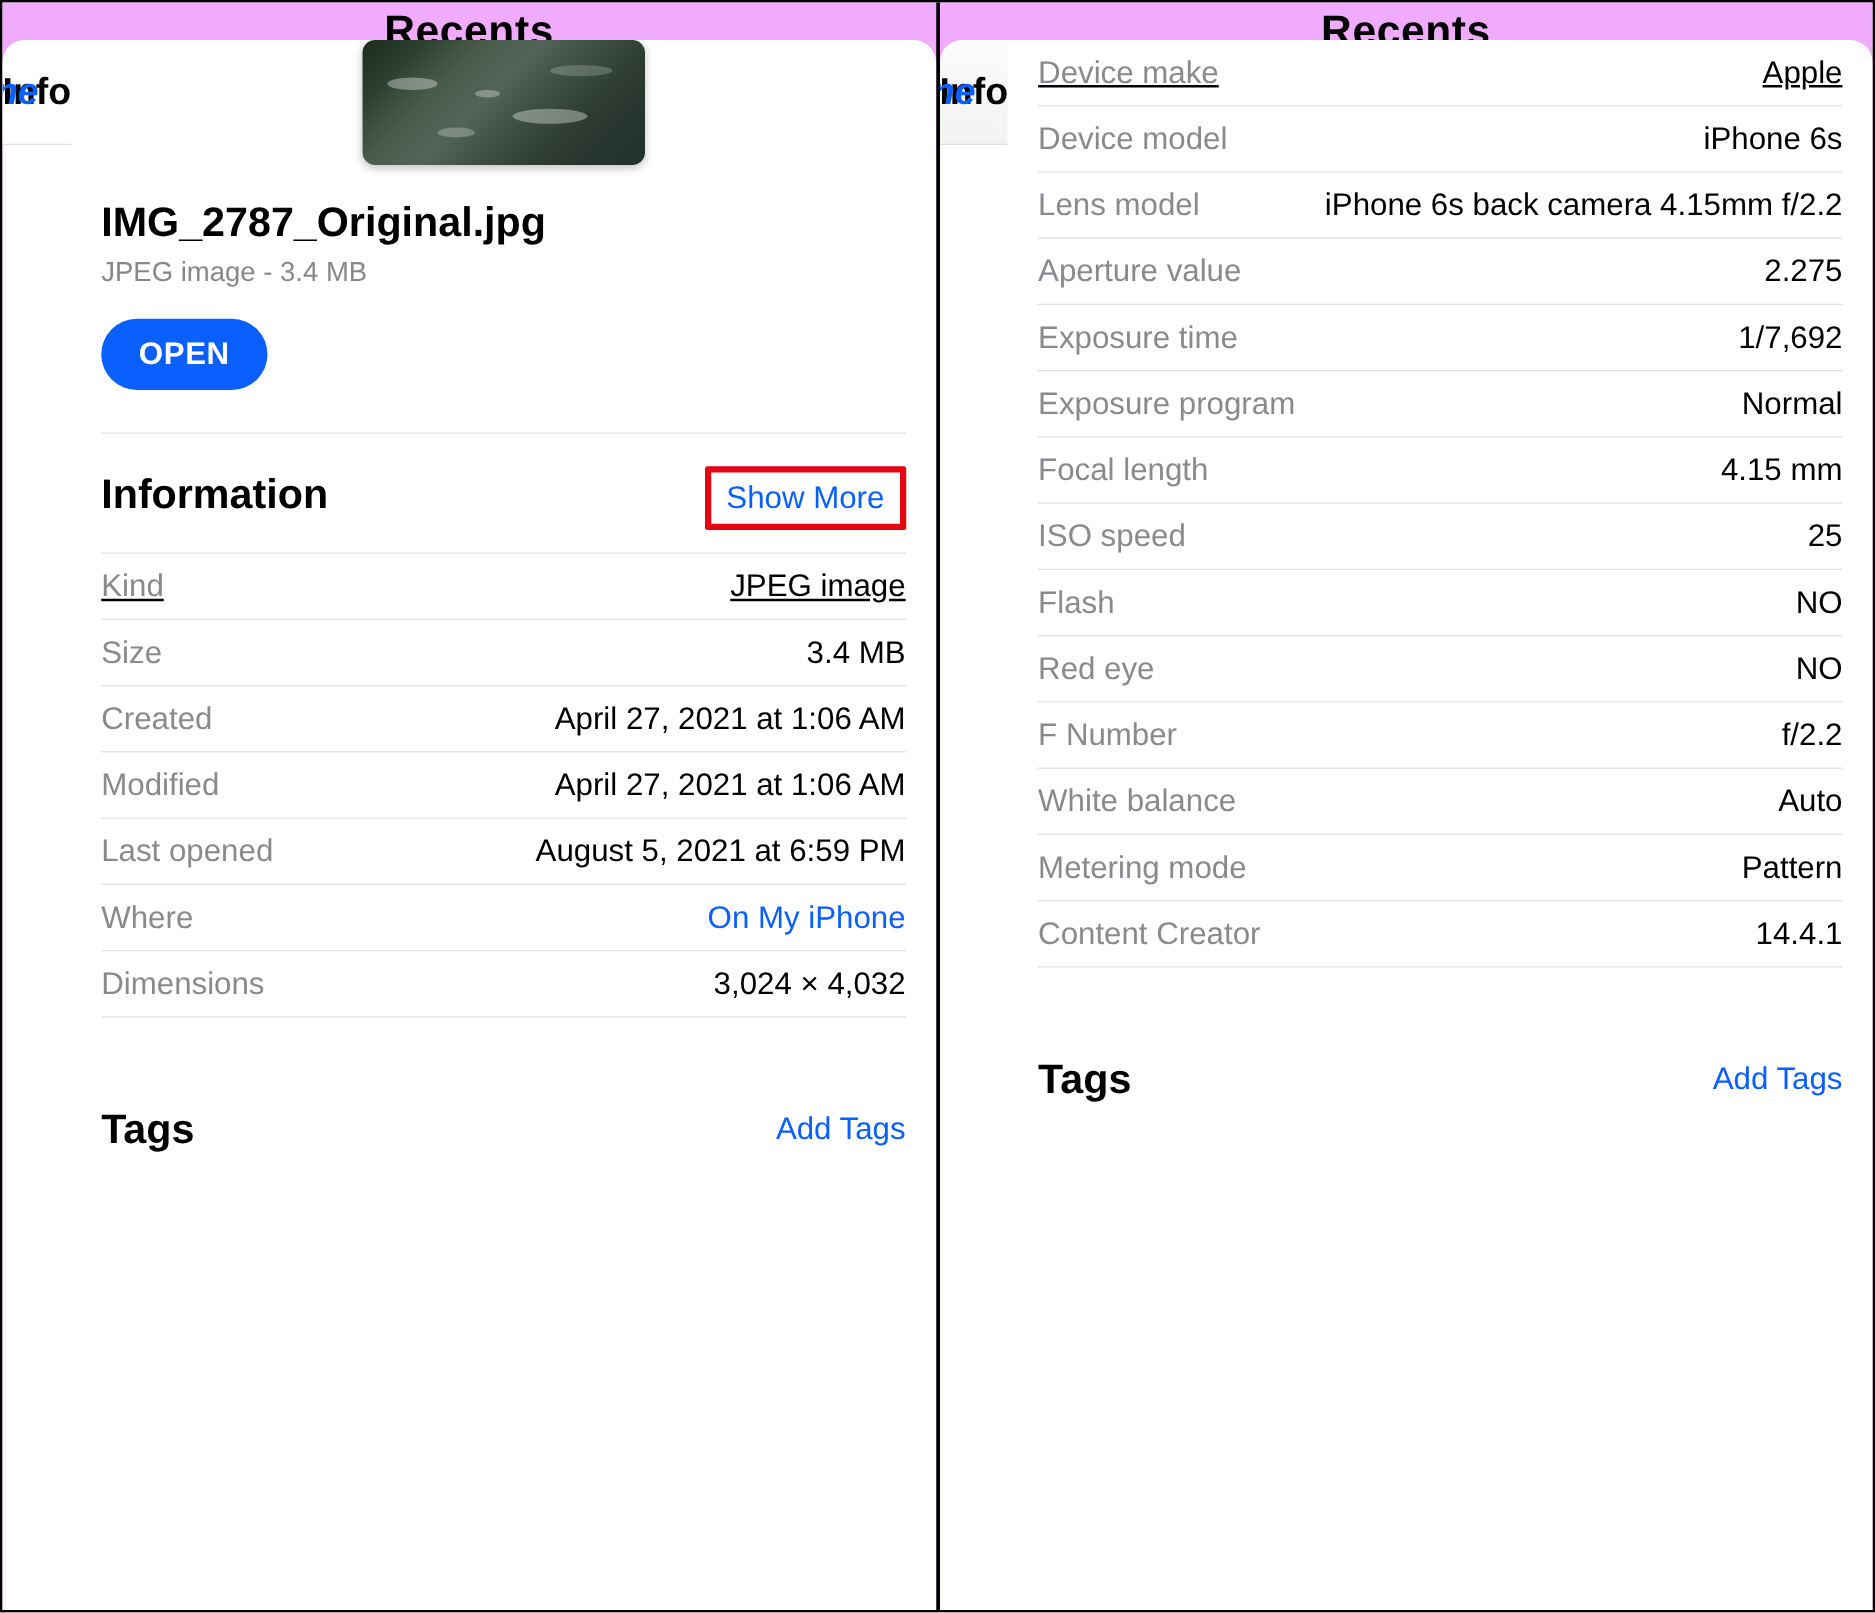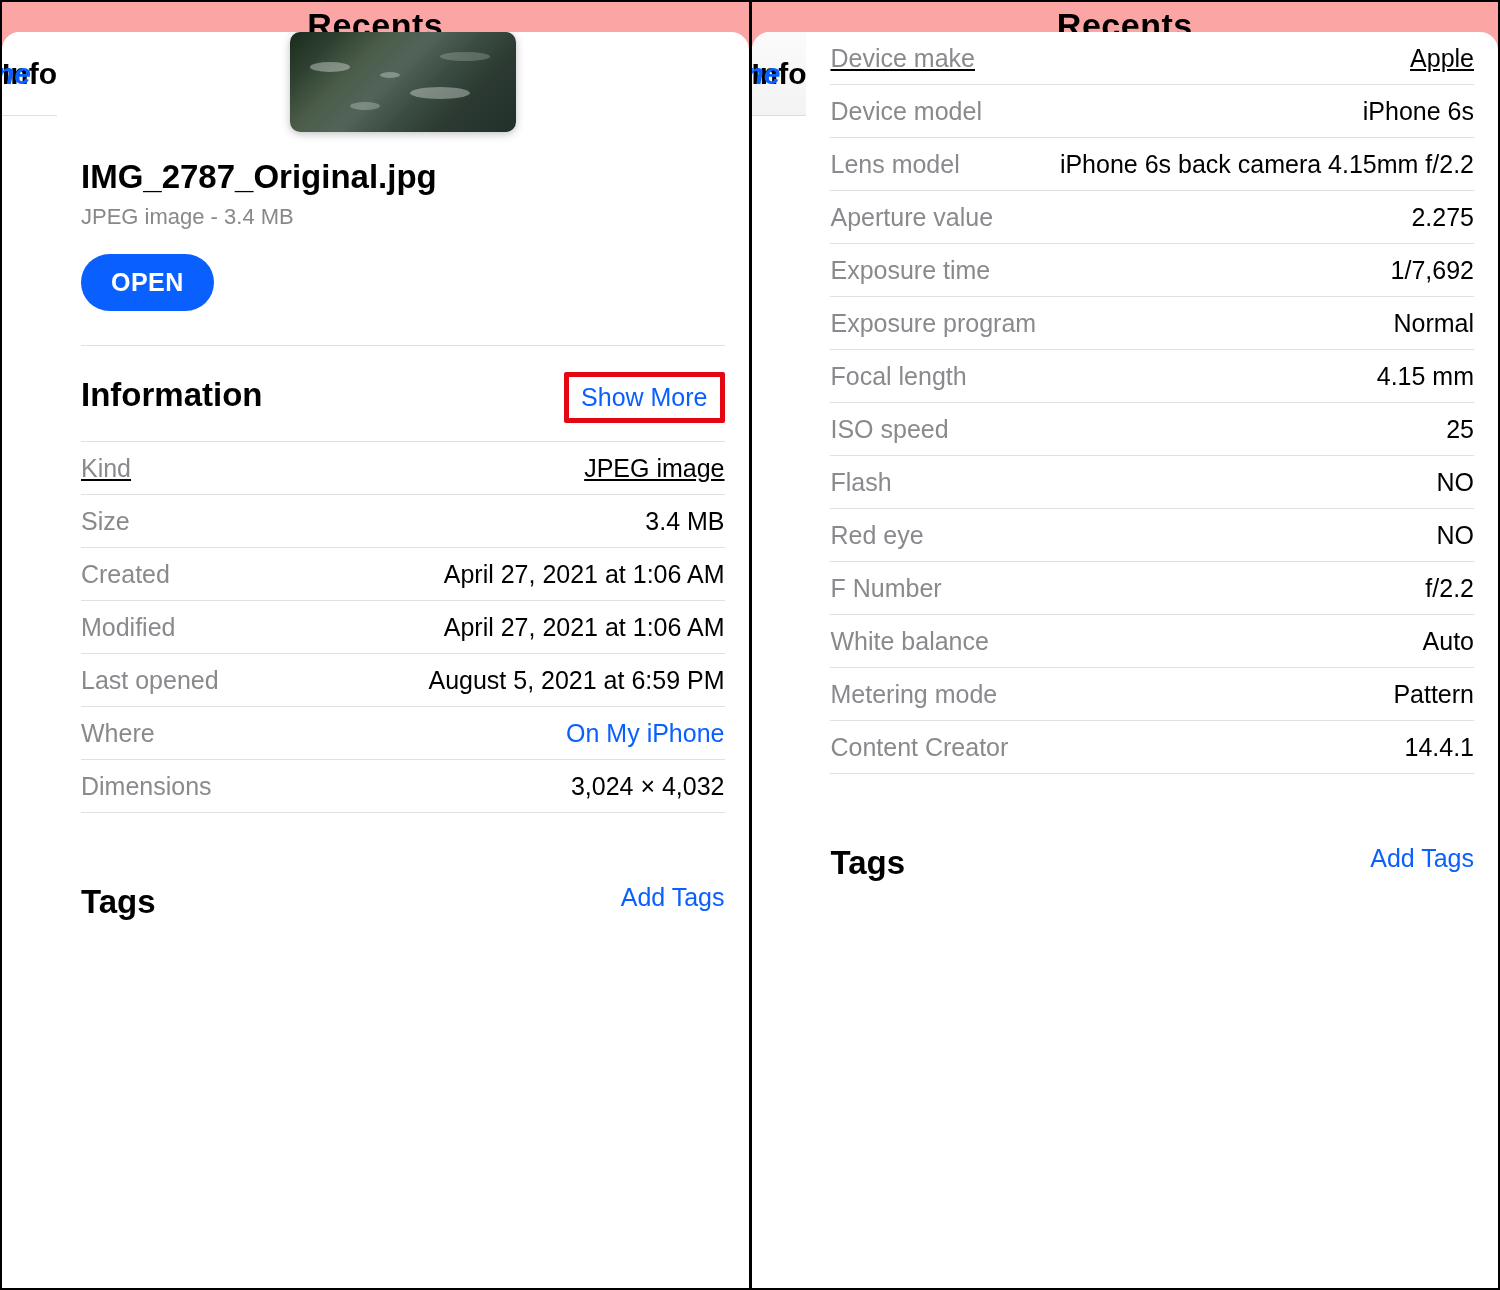--- a/index.html
+++ b/index.html
@@ -13,21 +13,21 @@
   .outer {
     width: 1500px;
     height: 1290px;
     border: 2px solid #000;
     display: flex;
     background: #d4d4d4;
   }
   .pane {
     position: relative;
     flex: 1;
-    background: #fca5a5;
+    background: #f0abfc;
     border-right: 3px solid #000;
     overflow: hidden;
   }
   .pane:last-child { border-right: none; }
 
   .bg-title {
     position: absolute;
     top: 4px; left: 0; right: 0;
     text-align: center;
     font-size: 34px;
@@ -181,21 +181,21 @@
   .kv-value {
     font-size: 25px;
     color: #000;
     text-align: right;
   }
   .kv-value.link { color: #0a60ff; }
 
   .tags-header {
     display: flex;
     justify-content: space-between;
-    align-items: flex-start;
+    align-items: center;
     margin-top: 70px;
   }
 </style>
 </head>
 <body>
 
 <div class="outer">
 
   <div class="pane">
     <div class="bg-title">Recents</div>

